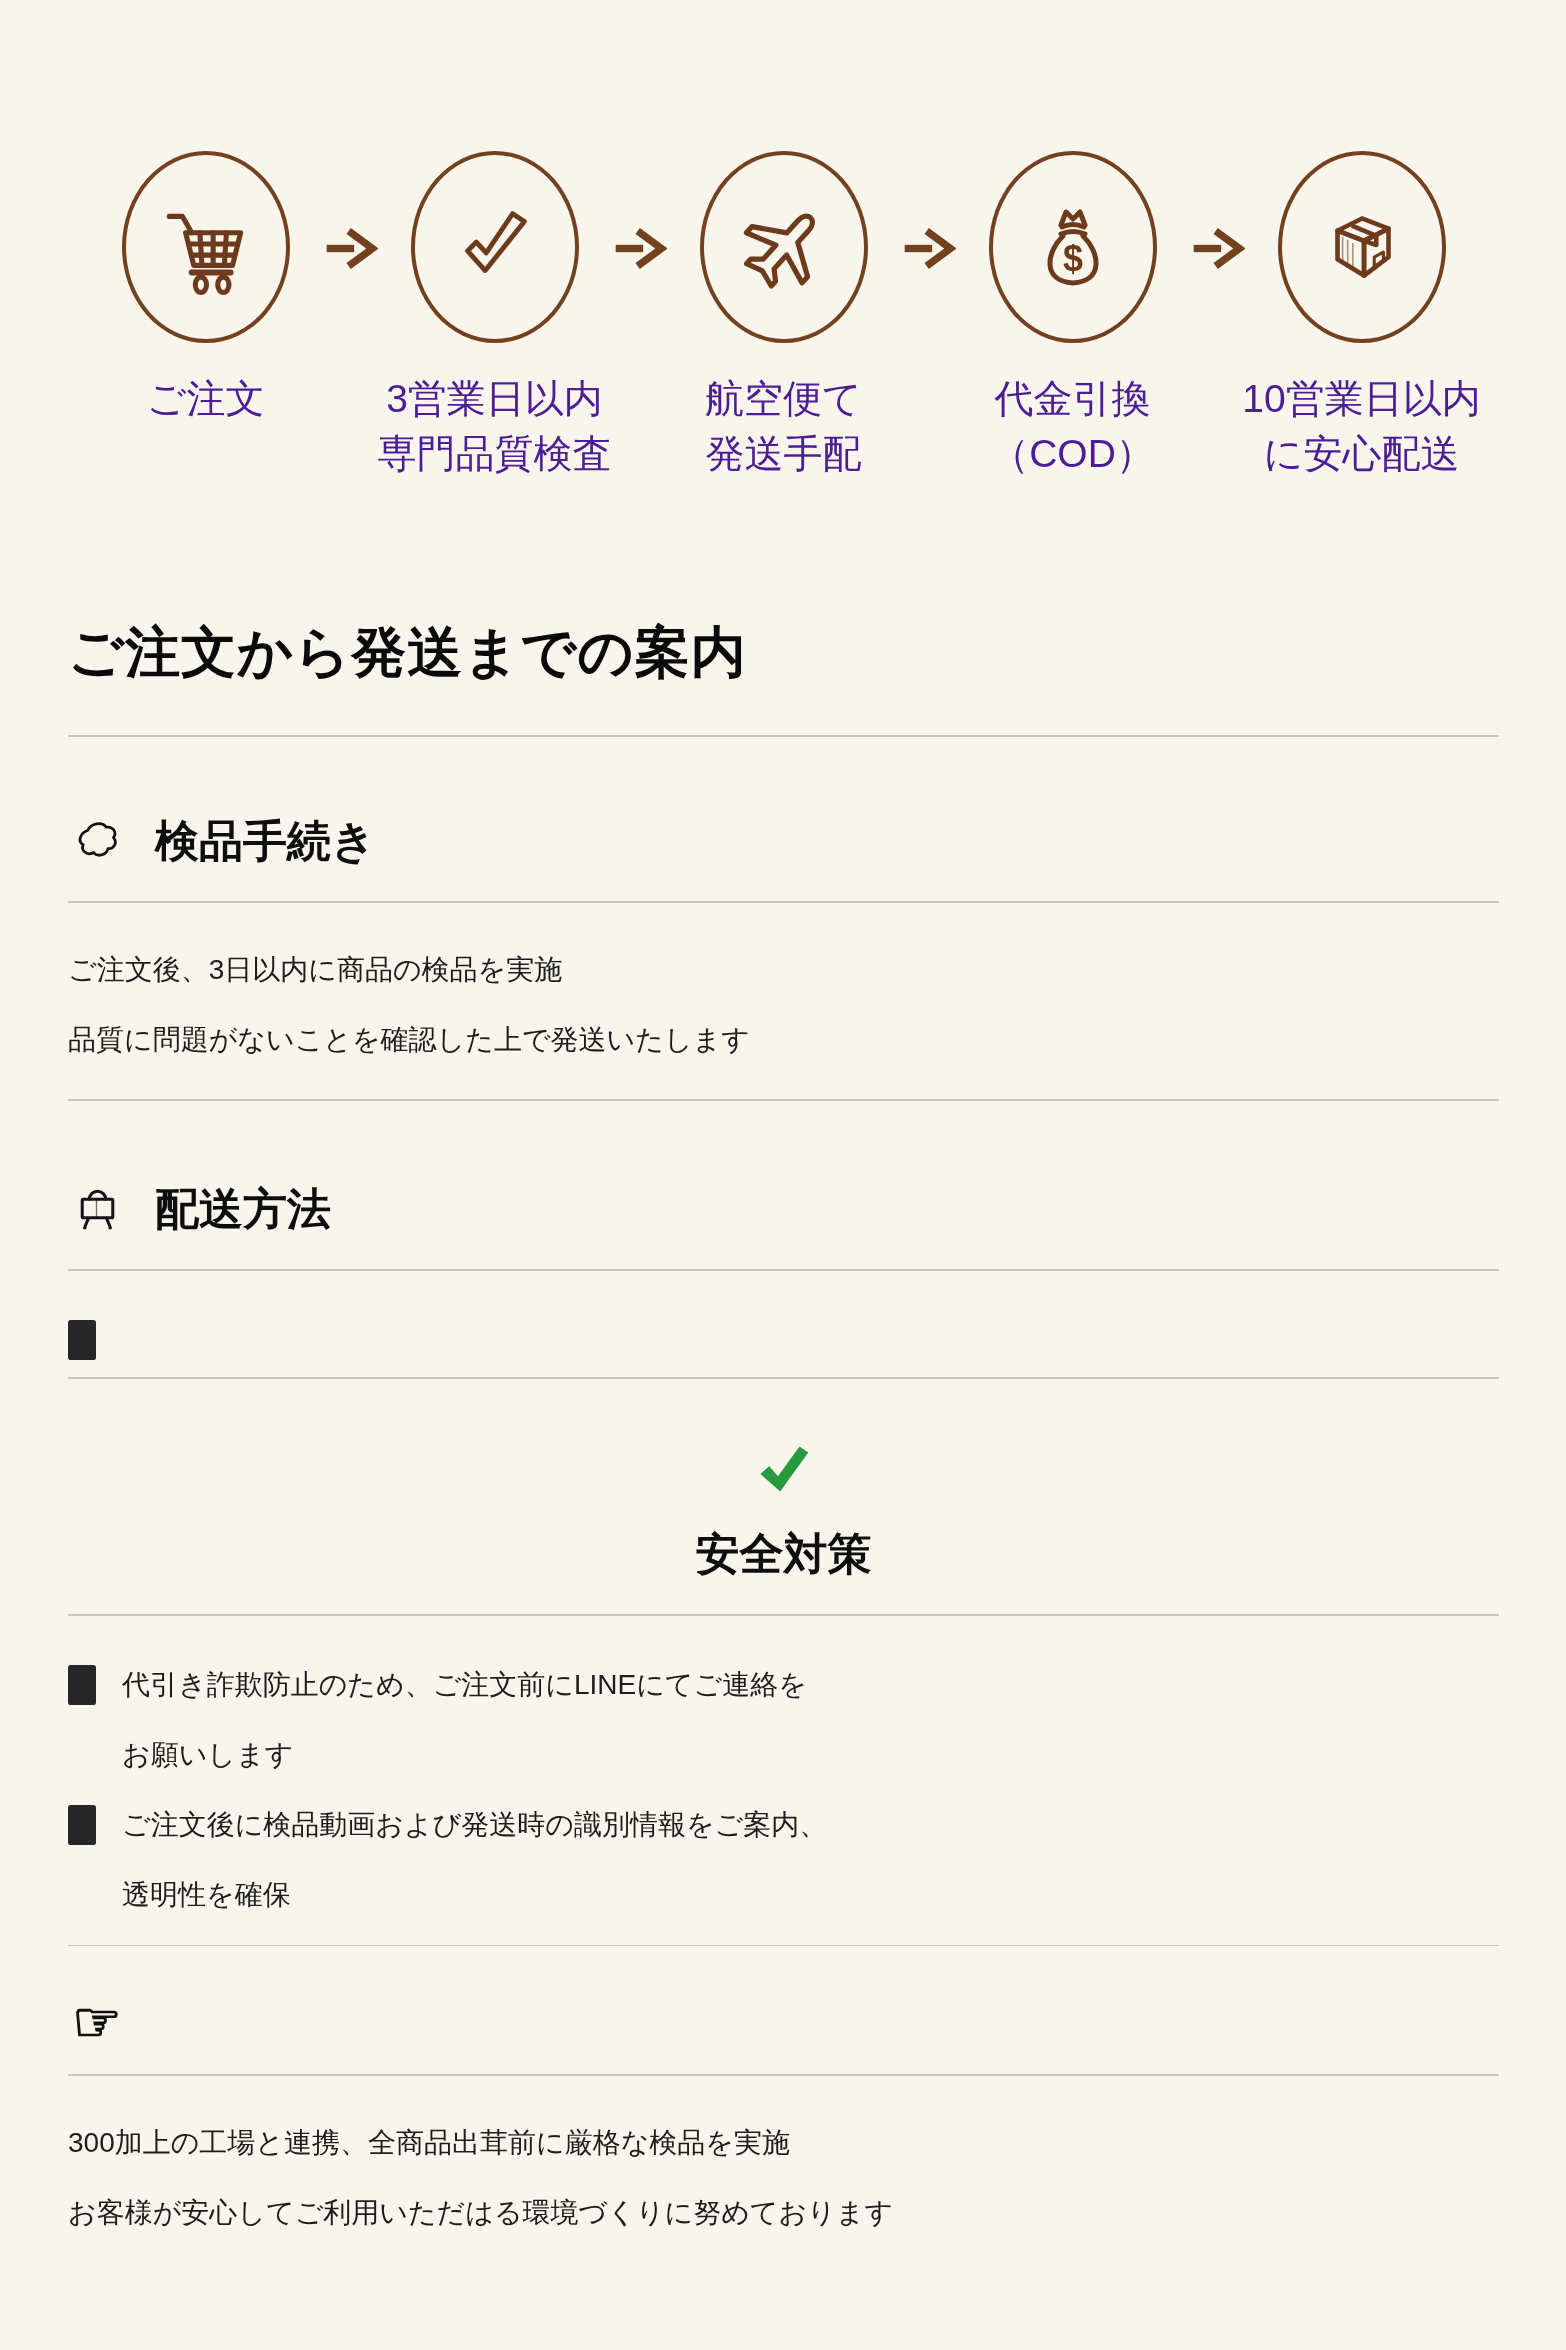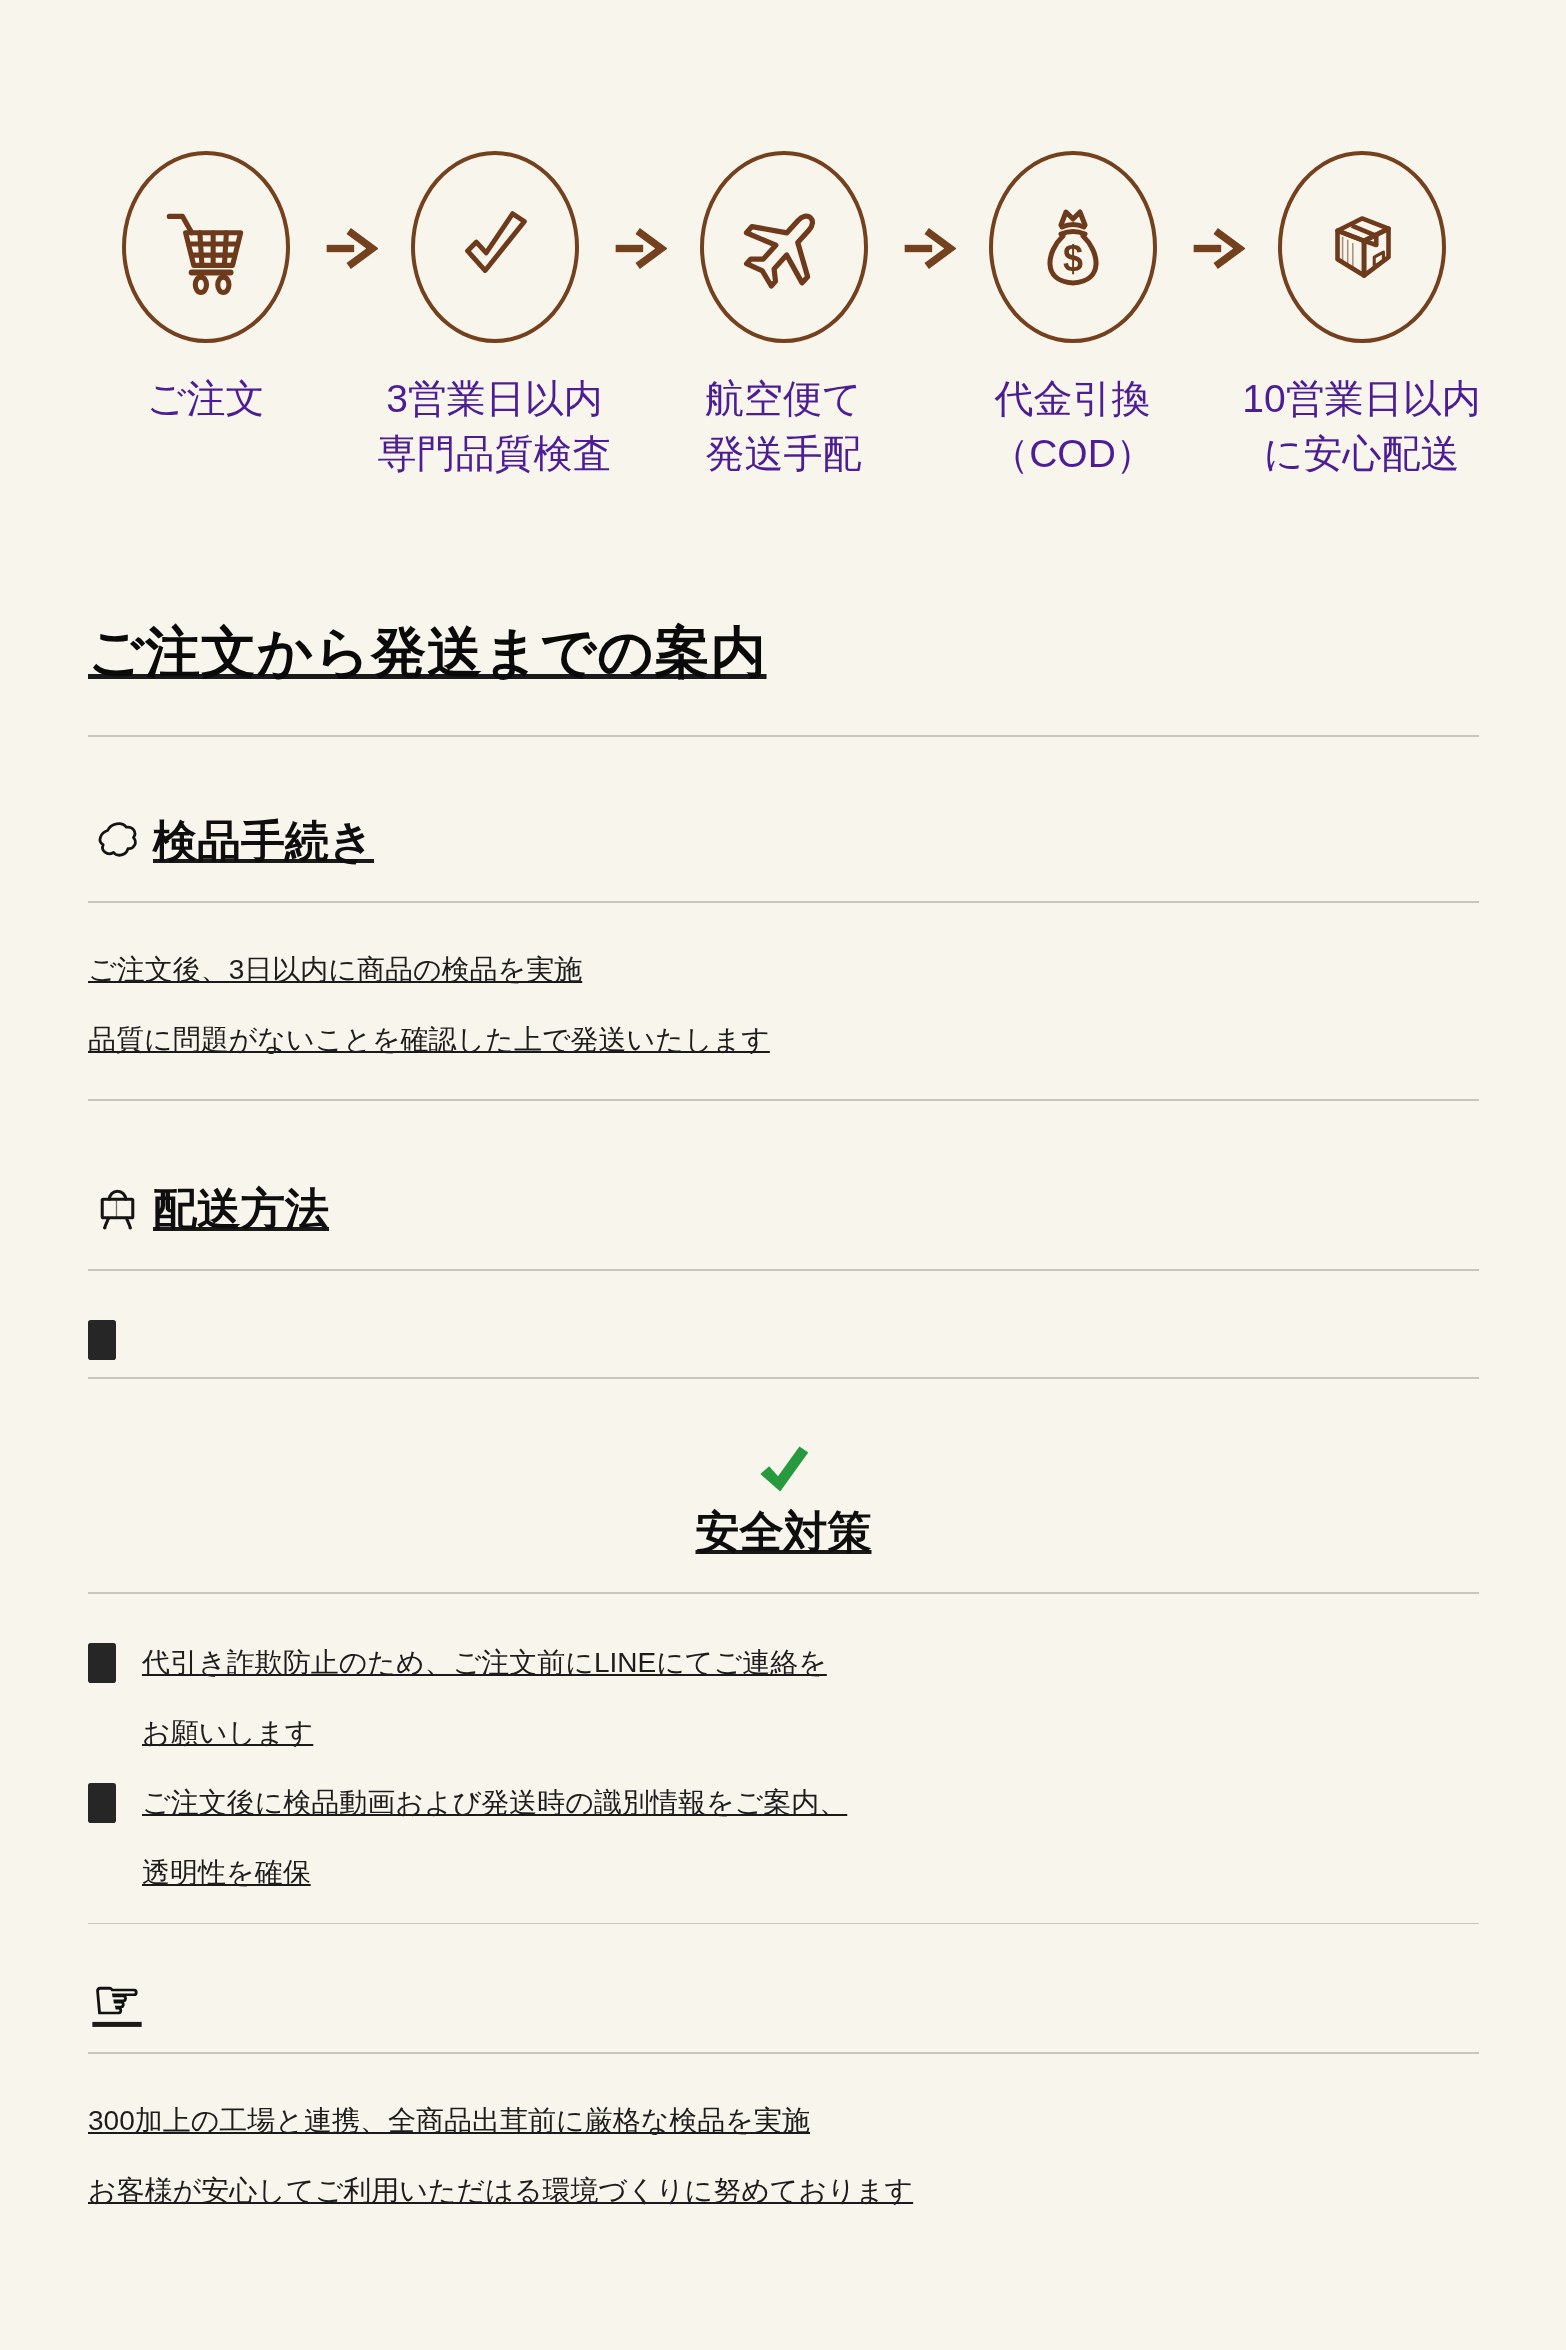--- a/index.html
+++ b/index.html
@@ -38,32 +38,32 @@
   }
   .flow-label{
     margin-top:28px;
     font-size:39px;
     line-height:1.42;
     text-align:center;
     color:#4c1d95;
     white-space:nowrap;
   }
   
-  .content{padding:0 88px;text-decoration:underline;}
+  .content{padding:0 68px;}
   .page-title{
     margin-top:134px;
     font-size:55px;
     font-weight:700;
     color:#0a0a0a;
     letter-spacing:0.9px;
   }
   .rule{height:1.9px;background:#c9c6bf;}
   .rule-title{margin-top:45px;}
   .sec-head{
-    display:flex;align-items:center;gap:7px;
+    display:flex;align-items:center;gap:29px;
     font-size:44px;font-weight:600;color:#0e0e0e;
   }
   .sec-head .icon{width:58px;display:flex;align-items:center;justify-content:center;flex-shrink:0;}
   .mt-sec1{margin-top:75px;}
   .mt-sec2{margin-top:79px;}
   .mt-sec3{margin-top:62px;flex-direction:column;}
   .mt-sec4{margin-top:47px;}
   .rule-after-head{margin-top:30px;}
   .body-block{margin-top:32px;}
   .body-line{font-size:28px;line-height:70px;color:#1d1d1d;}

